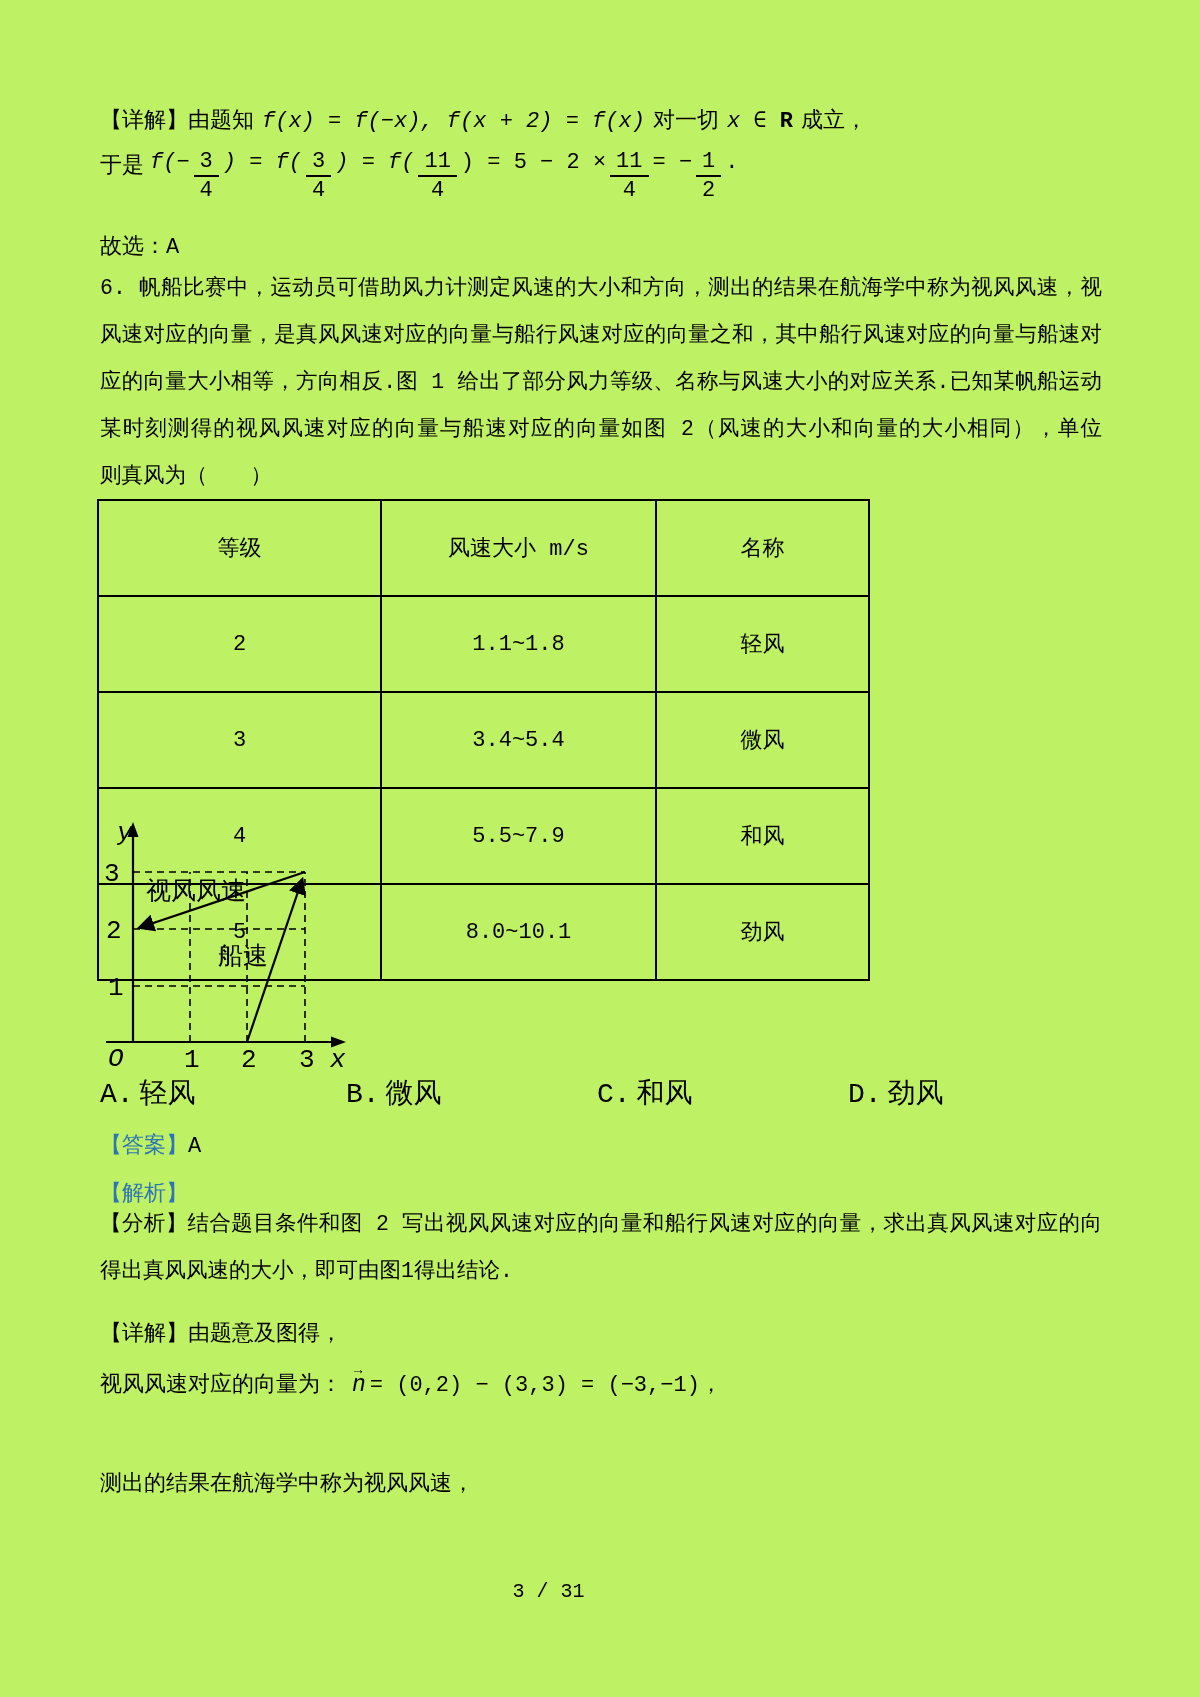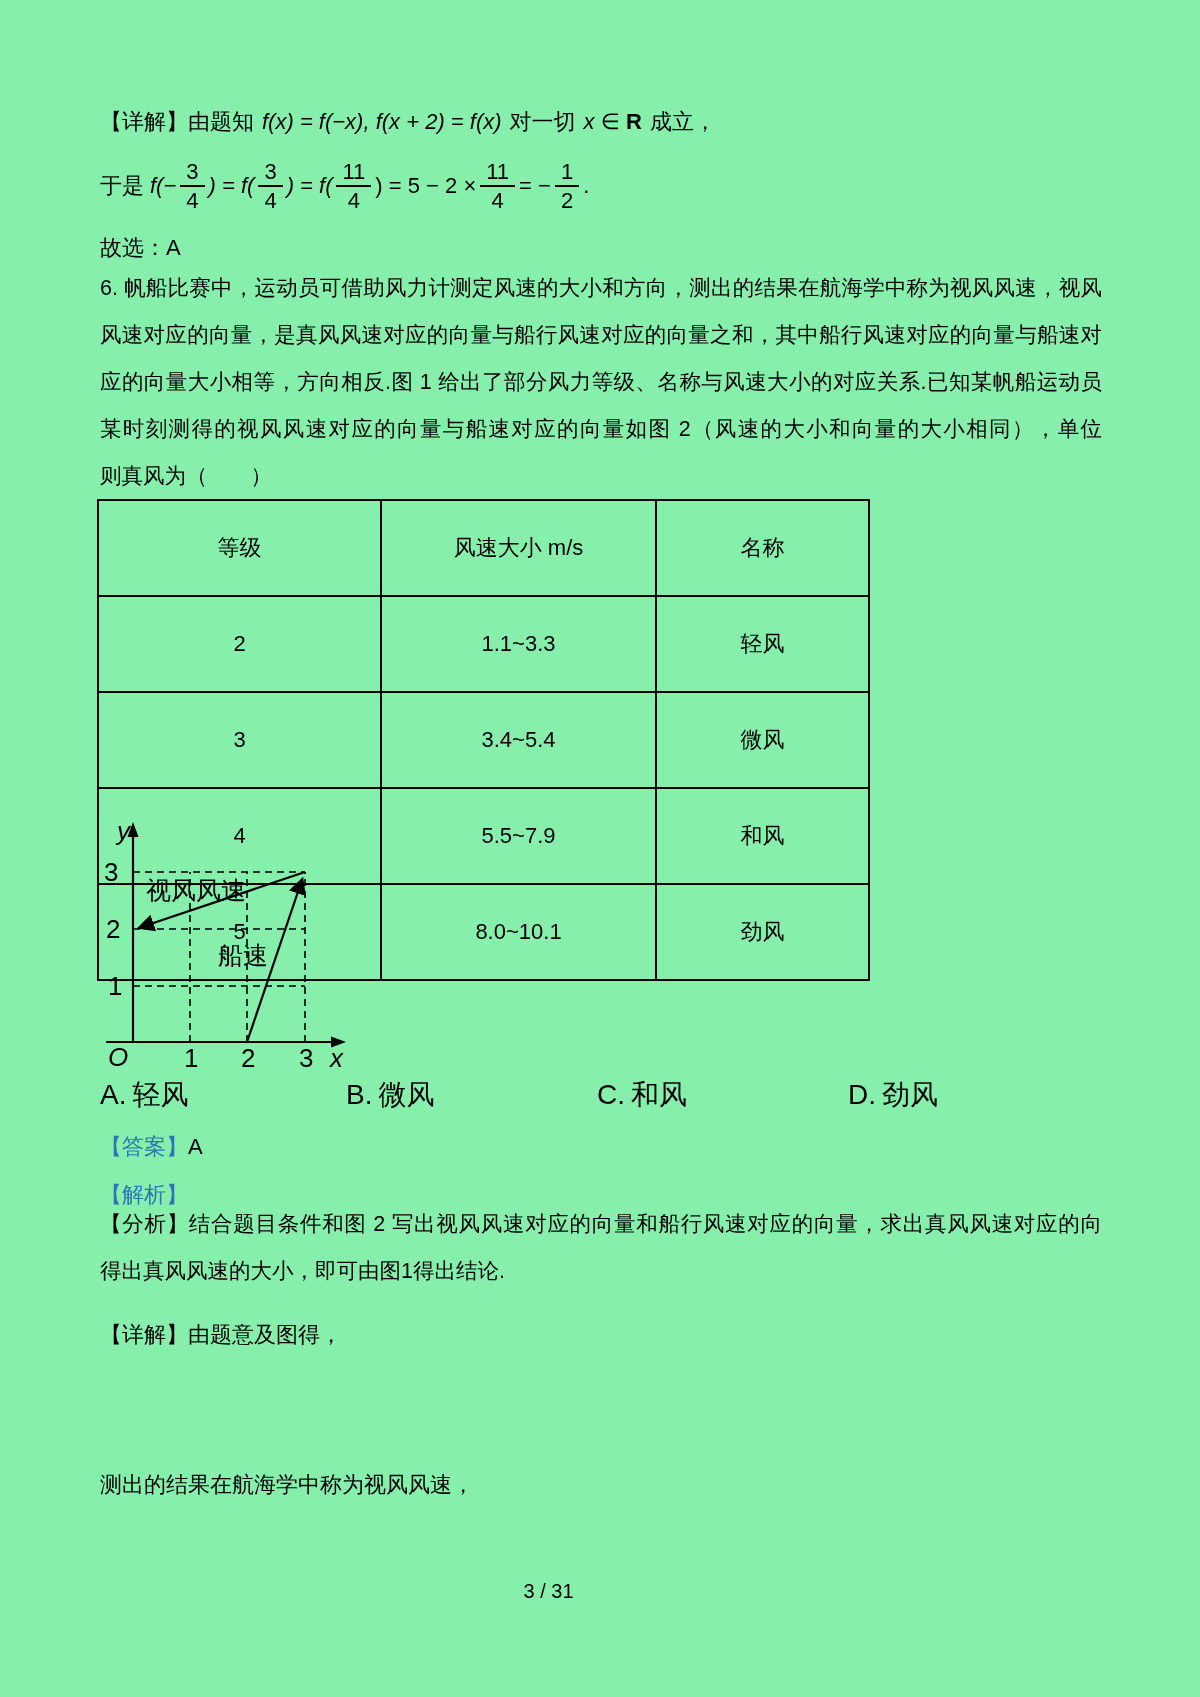--- a/index.html
+++ b/index.html
@@ -1,37 +1,37 @@
 <!DOCTYPE html>
 <html><head>
 <meta charset="utf-8">
 <style>
   html,body{margin:0;padding:0;background:#e8e8e8;}
   #page{
     position:relative;
     width:1200px;height:1697px;
     margin:0 auto;
-    background:#86efac;
-    font-family:Liberation Sans, sans-serif;
+    background:#bef264;
+    font-family:Liberation Mono, monospace;
     color:#000;
     overflow:hidden;
   }
   .abs{position:absolute;}
   .line{font-size:22px;line-height:30px;white-space:nowrap;}
   .jline{
     font-size:21.5px;line-height:47px;height:47px;
     text-align:justify;text-align-last:justify;
     text-justify:inter-character;
     overflow:hidden;
   }
   .mi{font-style:italic;}
   .mbold{font-weight:bold;}
   .blue{color:#2E75B6;}
   
-  .formula{display:flex;align-items:center;font-size:22px;}
+  .formula{display:flex;align-items:flex-start;font-size:22px;}
   .frac{display:inline-block;text-align:center;vertical-align:middle;margin:0 4px;}
   .frac .num{display:block;padding:0 6px 2px 6px;border-bottom:2px solid #000;line-height:1.05;}
   .frac .den{display:block;padding-top:2px;line-height:1.05;}
   .ftok{white-space:pre;}
   
   table.wind{border-collapse:collapse;table-layout:fixed;}
   table.wind td{
     border:2px solid #000;
     text-align:center;vertical-align:middle;
     font-size:22px;height:64px;padding:15px;
@@ -99,21 +99,21 @@
         <col style="width:213px">
       </colgroup>
     <tbody>
       <tr>
         <td>等级</td>
         <td>风速大小 m/s</td>
         <td>名称</td>
       </tr>
       <tr>
         <td>2</td>
-        <td>1.1~3.3</td>
+        <td>1.1~1.8</td>
         <td>轻风</td>
       </tr>
       <tr>
         <td>3</td>
         <td>3.4~5.4</td>
         <td>微风</td>
       </tr>
       <tr>
         <td>4</td>
         <td>5.5~7.9</td>
@@ -179,18 +179,21 @@
 
   <div class="abs line blue" style="left:100px;top:1180px;">【解析】</div>
 
   <div class="abs" style="left:100px;top:1201px;width:1002px;">
     <div class="jline">【分析】结合题目条件和图 2 写出视风风速对应的向量和船行风速对应的向量，求出真风风速对应的向量，</div>
     <div class="jline" style="text-align:left;text-align-last:left;">得出真风风速的大小，即可由图1得出结论.</div>
   </div>
 
   <div class="abs line" style="left:100px;top:1320px;">【详解】由题意及图得，</div>
 
+  <div class="abs line" style="left:100px;top:1370px;">
+    <span>视风风速对应的向量为：</span><span class="vec"><span class="varrow">→</span><span>n</span></span><span>= (0,2) − (3,3) = (−3,−1)</span><span>，</span>
+  </div>
 
   <div class="abs line" style="left:100px;top:1470px;">测出的结果在航海学中称为视风风速，</div>
 
   <div class="abs footer" style="left:0;top:1580px;width:1097px;text-align:center;">3 / 31</div>
 
 </div>
 
 </body></html>

